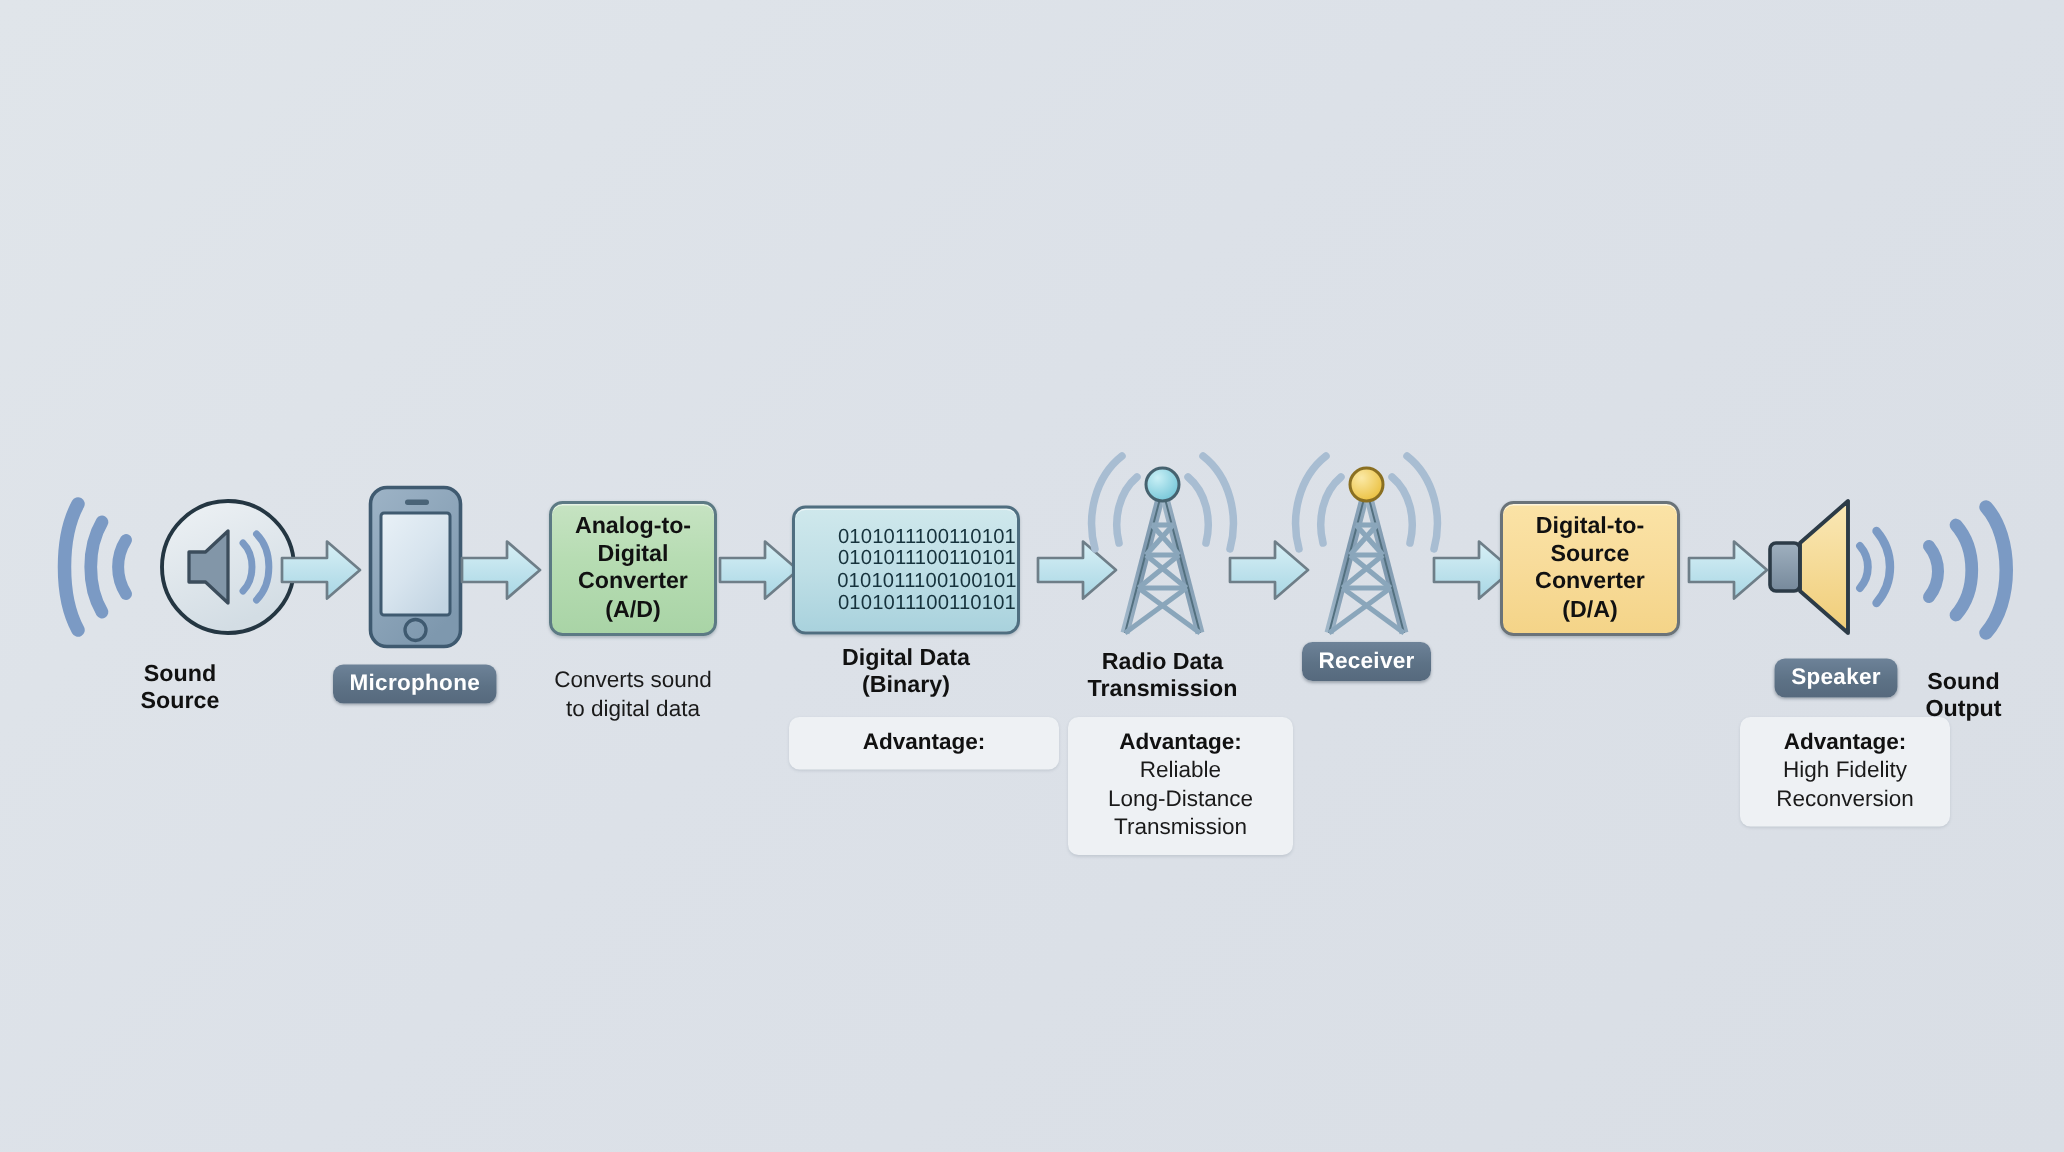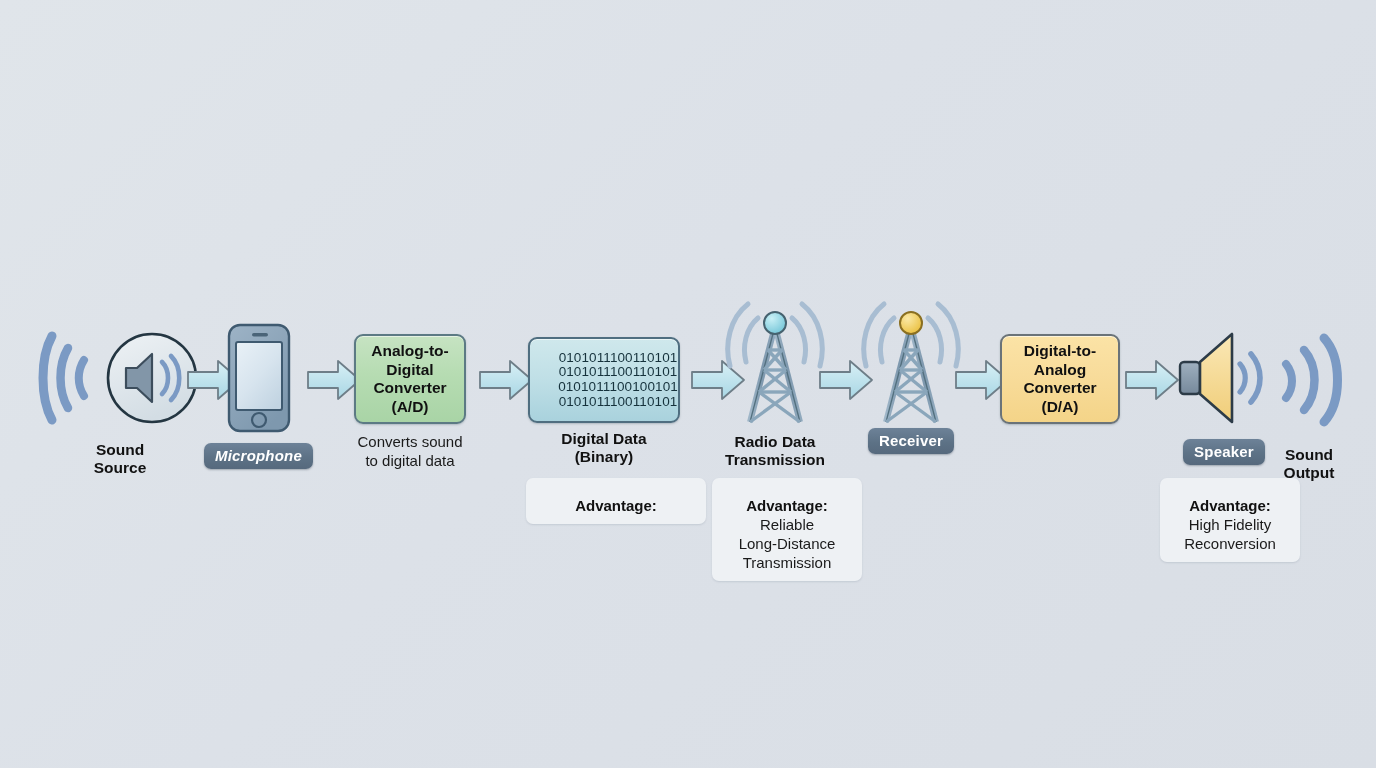--- a/index.html
+++ b/index.html
@@ -26,21 +26,21 @@
     background:linear-gradient(180deg,#6d8298 0%,#5d7286 55%,#56697d 100%);
     color:#fff;font-size:15px;font-weight:bold;
     padding:4px 11px 5px 11px;border-radius:7px;
     box-shadow:0 1px 2px rgba(40,55,70,.35);
     letter-spacing:.2px;white-space:nowrap;
   }
 
   
   .adv{
     position:absolute;background:#eef1f4;border-radius:7px;
-    padding:18px 12px 9px 12px;text-align:center;
+    padding:7px 12px 9px 12px;text-align:center;
     box-shadow:0 1px 2px rgba(90,105,120,.18);
   }
   .adv .t{font-size:15px;font-weight:bold;color:#111;line-height:19px;}
   .adv .b{font-size:15px;color:#1a1a1a;line-height:19px;white-space:pre-line;}
 
   
   .pbox{
     box-sizing:border-box;border-radius:9px;
     display:flex;align-items:center;justify-content:center;
     text-align:center;font-weight:bold;color:#111;
@@ -117,21 +117,21 @@
       <defs>
           <linearGradient id="ag" x1="0" y1="0" x2="0" y2="1">
         <stop offset="0%" stop-color="#d8f0f6"></stop>
             <stop offset="100%" stop-color="#a8d6e4"></stop>
       </linearGradient>
         </defs>
       <path d="M2 14 h30 v-11 l22 19 -22 19 v-11 h-30 z" fill="url(#ag)" stroke="#6e7e88" stroke-width="1.8" stroke-linejoin="round"></path>
     </svg>
   </div>
 
-  <div class="node" style="left:204px;top:322px;font-style:italic;">
+  <div class="node" style="left:222px;top:322px;">
     <span>
       <svg width="68" height="112" viewBox="0 0 68 112">
         <defs>
           <linearGradient id="phg" x1="0" y1="0" x2="0.6" y2="1">
             <stop offset="0%" stop-color="#9db3c6"></stop>
               <stop offset="100%" stop-color="#7e98ae"></stop>
           </linearGradient>
           <linearGradient id="scg" x1="0" y1="0" x2="0.8" y2="1">
             <stop offset="0%" stop-color="#e9f1f7"></stop>
               <stop offset="55%" stop-color="#d7e4ee"></stop>
@@ -146,21 +146,21 @@
     </span>
     <div class="pill">Microphone</div>
   </div>
 
   <div class="arrow" style="left:306px;top:358px;">
     <svg width="56" height="44" viewBox="0 0 56 44">
       <path d="M2 14 h30 v-11 l22 19 -22 19 v-11 h-30 z" fill="url(#ag)" stroke="#6e7e88" stroke-width="1.8" stroke-linejoin="round"></path>
     </svg>
   </div>
 
-  <div class="node" style="left:354px;top:334px;">
+  <div class="node" style="left:366px;top:334px;gap:12px;">
     <div class="pbox green">Analog-to-
 Digital
 Converter
 (A/D)</div>
     <div class="cap-plain">Converts sound
 to digital data</div>
   </div>
 
   <div class="arrow" style="left:478px;top:358px;">
     <svg width="56" height="44" viewBox="0 0 56 44">
@@ -288,21 +288,21 @@
   </div>
 
   <div class="arrow" style="left:954px;top:358px;">
     <svg width="56" height="44" viewBox="0 0 56 44">
       <path d="M2 14 h30 v-11 l22 19 -22 19 v-11 h-30 z" fill="url(#ag)" stroke="#6e7e88" stroke-width="1.8" stroke-linejoin="round"></path>
     </svg>
   </div>
 
   <div class="node" style="left:1000px;top:334px;">
     <div class="pbox yellow">Digital-to-
-Analog
+Source
 Converter
 (D/A)</div>
   </div>
 
   <div class="arrow" style="left:1124px;top:358px;">
     <svg width="56" height="44" viewBox="0 0 56 44">
       <path d="M2 14 h30 v-11 l22 19 -22 19 v-11 h-30 z" fill="url(#ag)" stroke="#6e7e88" stroke-width="1.8" stroke-linejoin="round"></path>
     </svg>
   </div>
 

